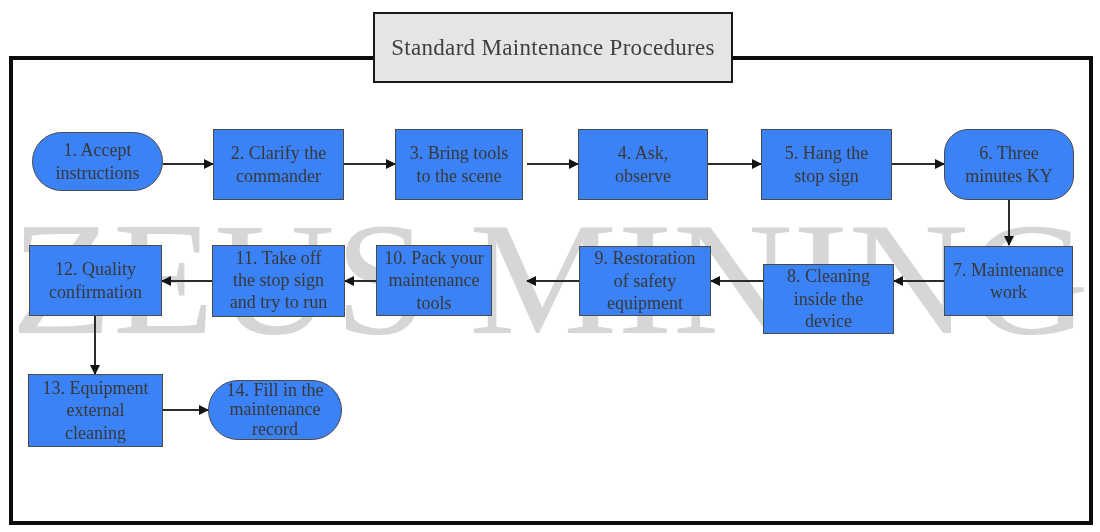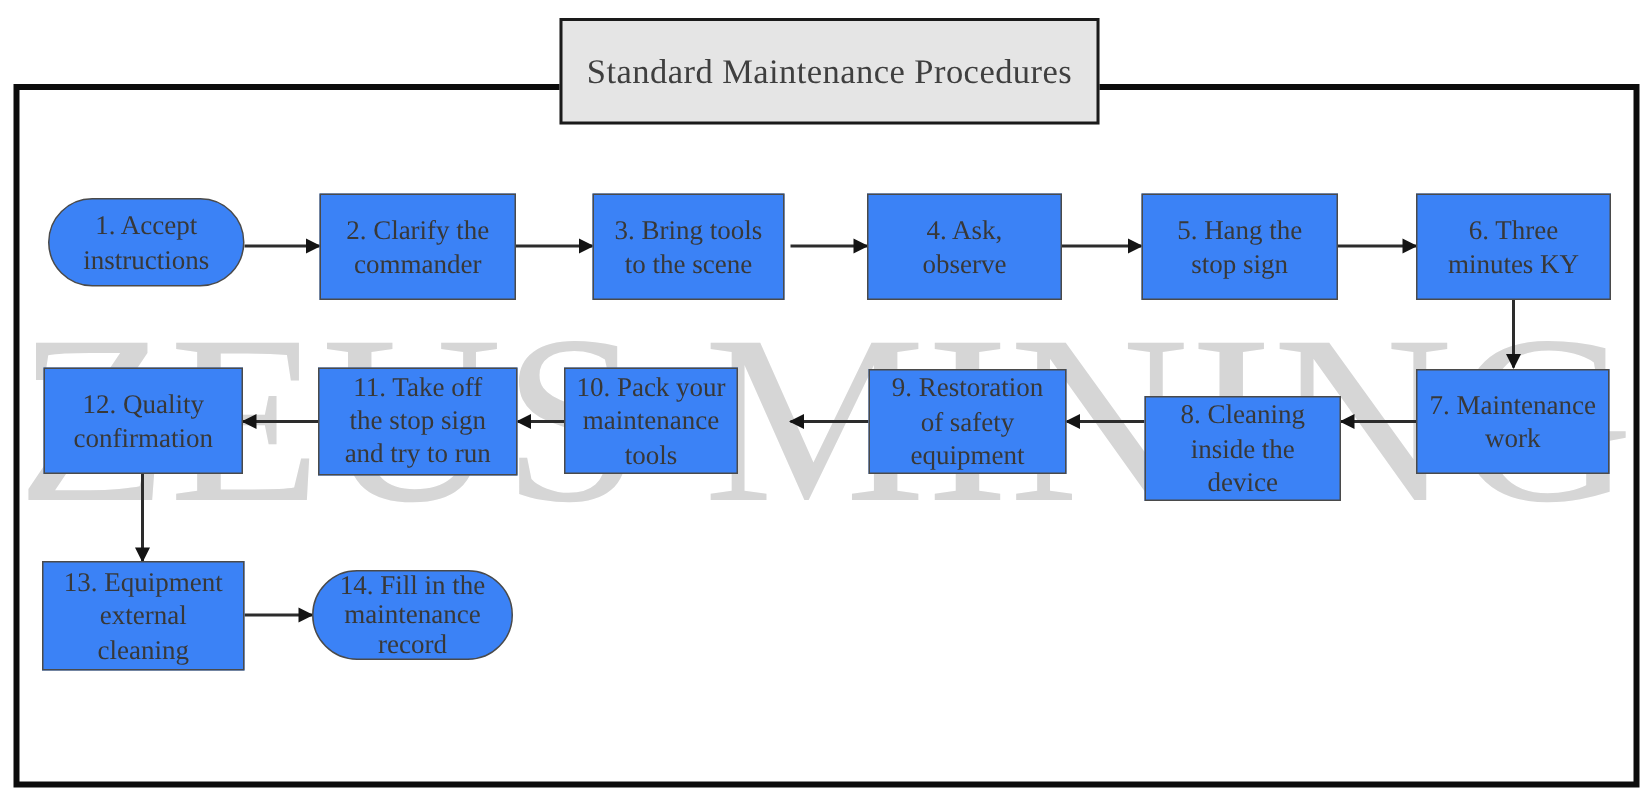--- a/index.html
+++ b/index.html
@@ -64,21 +64,21 @@
     white-space: pre-line;
     padding: 0 1px;
   }
   .node.stadium { border-radius: 30px; }
 
   .n1  { left: 32px;  top: 132px; width: 131px; height: 59px; }
   .n2  { left: 213px; top: 129px; width: 131px; height: 71px; }
   .n3  { left: 395px; top: 129px; width: 128px; height: 71px; }
   .n4  { left: 578px; top: 129px; width: 130px; height: 71px; }
   .n5  { left: 761px; top: 129px; width: 131px; height: 71px; }
-  .n6  { left: 944px; top: 129px; width: 130px; height: 71px; }
+  .n6  { left: 944px; top: 129px; width: 130px; height: 71px; border-radius: 24px; }
   .n7  { left: 944px; top: 246px; width: 129px; height: 70px; }
   .n8  { left: 763px; top: 246px; width: 131px; height: 70px; margin-top: 18px; }
   .n9  { left: 579px; top: 246px; width: 132px; height: 70px; }
   .n10 { left: 376px; top: 245px; width: 116px; height: 71px; }
   .n11 { left: 212px; top: 245px; width: 133px; height: 72px; line-height: 1.22; }
   .n12 { left: 29px;  top: 245px; width: 133px; height: 71px; }
   .n13 { left: 28px;  top: 374px; width: 135px; height: 73px; }
   .n14 { left: 208px; top: 380px; width: 134px; height: 60px; border-radius: 28px; line-height: 1.06; }
 
   

